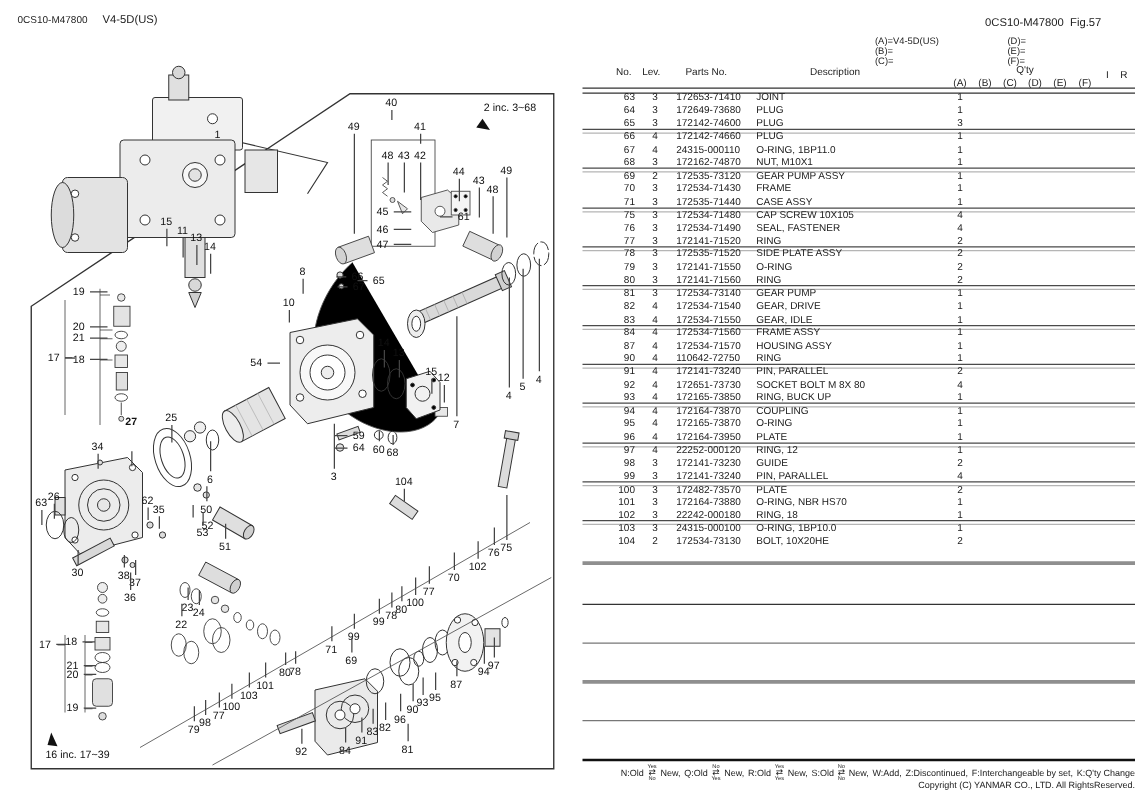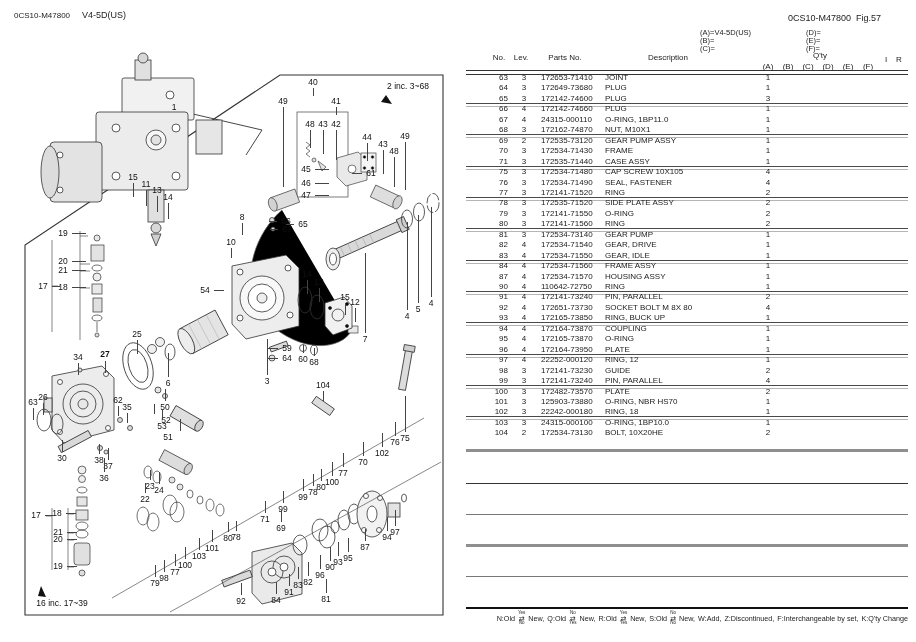--- a/index.html
+++ b/index.html
@@ -301,21 +301,21 @@
       <div class="trow" style="top: 386.5px;">
         <span class="tcell c-no">100</span>
         <span class="tcell c-lev">3</span>
         <span class="tcell c-parts">172482-73570</span>
         <span class="tcell c-desc">PLATE</span>
         <span class="tcell c-qa">2</span>
       </div>
       <div class="trow" style="top: 396.95px;">
         <span class="tcell c-no">101</span>
         <span class="tcell c-lev">3</span>
-        <span class="tcell c-parts">125903-73880</span>
+        <span class="tcell c-parts">172164-73880</span>
         <span class="tcell c-desc">O-RING, NBR HS70</span>
         <span class="tcell c-qa">1</span>
       </div>
       <div class="trow" style="top: 407.4px;">
         <span class="tcell c-no">102</span>
         <span class="tcell c-lev">3</span>
         <span class="tcell c-parts">22242-000180</span>
         <span class="tcell c-desc">RING,  18</span>
         <span class="tcell c-qa">1</span>
       </div>
@@ -626,39 +626,39 @@
       <span class="callout" style="left: 43px; top: 286px;">17</span>
       <div class="leader" style="height: 1px; width: 8px; left: 52px; top: 286px;"></div>
       <span class="callout" style="left: 63px; top: 287px;">18</span>
       <div class="leader" style="height: 1px; width: 14px; left: 72px; top: 287px;"></div>
       <span class="callout" style="left: 205px; top: 290px;">54</span>
       <div class="leader" style="height: 1px; width: 10px; left: 214px; top: 290px;"></div>
       <span class="callout" style="left: 137px; top: 334px;">25</span>
       <div class="leader" style="width: 1px; height: 14px; left: 137px; top: 340px;"></div>
       <span class="callout" style="left: 78px; top: 357px;">34</span>
       <div class="leader" style="width: 1px; height: 12px; left: 78px; top: 363px;"></div>
-      <span class="callout" style="left: 105px; top: 354px; font-weight: bold;">27</span>
+      <span class="callout" style="left: 105px; top: 337px; font-weight: bold;">27</span>
       <div class="leader" style="width: 1px; height: 12px; left: 105px; top: 361px;"></div>
       <span class="callout" style="left: 43px; top: 397px;">26</span>
       <div class="leader" style="width: 1px; height: 12px; left: 43px; top: 403px;"></div>
       <span class="callout" style="left: 33px; top: 402px;">63</span>
       <div class="leader" style="width: 1px; height: 12px; left: 33px; top: 408px;"></div>
       <span class="callout" style="left: 118px; top: 400px;">62</span>
       <div class="leader" style="width: 1px; height: 10px; left: 118px; top: 406px;"></div>
       <span class="callout" style="left: 127px; top: 407px;">35</span>
       <div class="leader" style="width: 1px; height: 10px; left: 127px; top: 413px;"></div>
       <span class="callout" style="left: 168px; top: 383px;">6</span>
       <div class="leader" style="width: 1px; height: 24px; left: 168px; top: 353px;"></div>
       <span class="callout" style="left: 165px; top: 407px;">50</span>
       <div class="leader" style="width: 1px; height: 12px; left: 165px; top: 389px;"></div>
       <span class="callout" style="left: 154px; top: 420px; padding-left: 24px;">52</span>
       <div class="leader" style="width: 1px; height: 10px; left: 154px; top: 404px;"></div>
       <span class="callout" style="left: 162px; top: 426px;">53</span>
       <div class="leader" style="width: 1px; height: 10px; left: 162px; top: 410px;"></div>
-      <span class="callout" style="left: 168px; top: 437px;">51</span>
+      <span class="callout" style="left: 180px; top: 437px;">51</span>
       <div class="leader" style="width: 1px; height: 12px; left: 180px; top: 419px;"></div>
       <span class="callout" style="left: 62px; top: 458px;">30</span>
       <div class="leader" style="width: 1px; height: 12px; left: 62px; top: 440px;"></div>
       <span class="callout" style="left: 99px; top: 460px;">38</span>
       <div class="leader" style="width: 1px; height: 10px; left: 99px; top: 444px;"></div>
       <span class="callout" style="left: 108px; top: 466px;">37</span>
       <div class="leader" style="width: 1px; height: 12px; left: 108px; top: 448px;"></div>
       <span class="callout" style="left: 104px; top: 478px;">36</span>
       <div class="leader" style="width: 1px; height: 14px; left: 104px; top: 458px;"></div>
       <span class="callout" style="left: 36px; top: 515px;">17</span>
@@ -800,14 +800,15 @@
         <span class="tiny">No</span>
         <span class="glyph">⇄</span>
         <span class="tiny">No</span>
       </span>
       <span>New,</span>
       <span>W:Add,</span>
       <span>Z:Discontinued,</span>
       <span>F:Interchangeable by set,</span>
       <span>K:Q'ty Change</span>
     </div>
+  <div class="copyright">Copyright (C)  YANMAR CO., LTD. All RightsReserved.</div>
 
 </div>
 
 </body></html>

